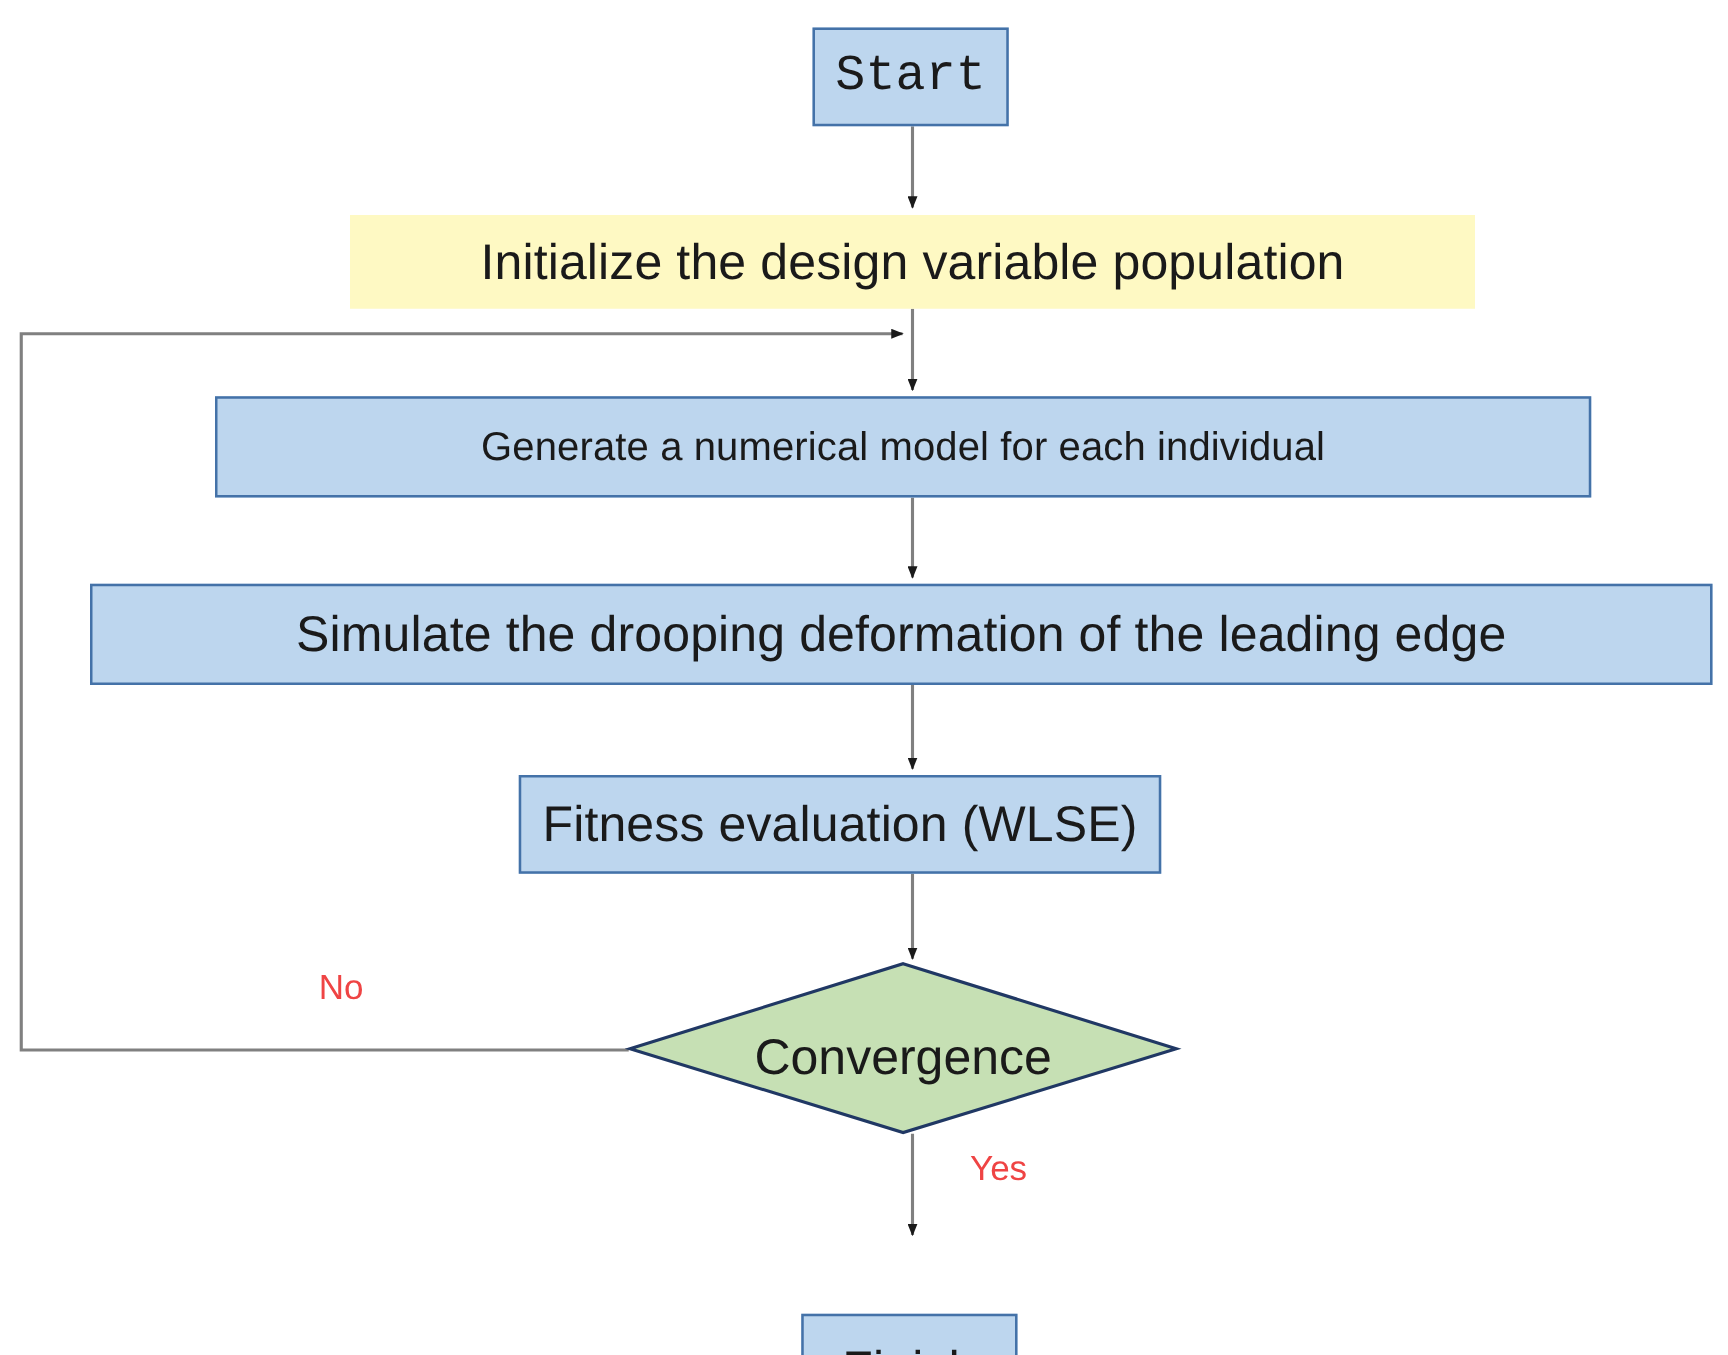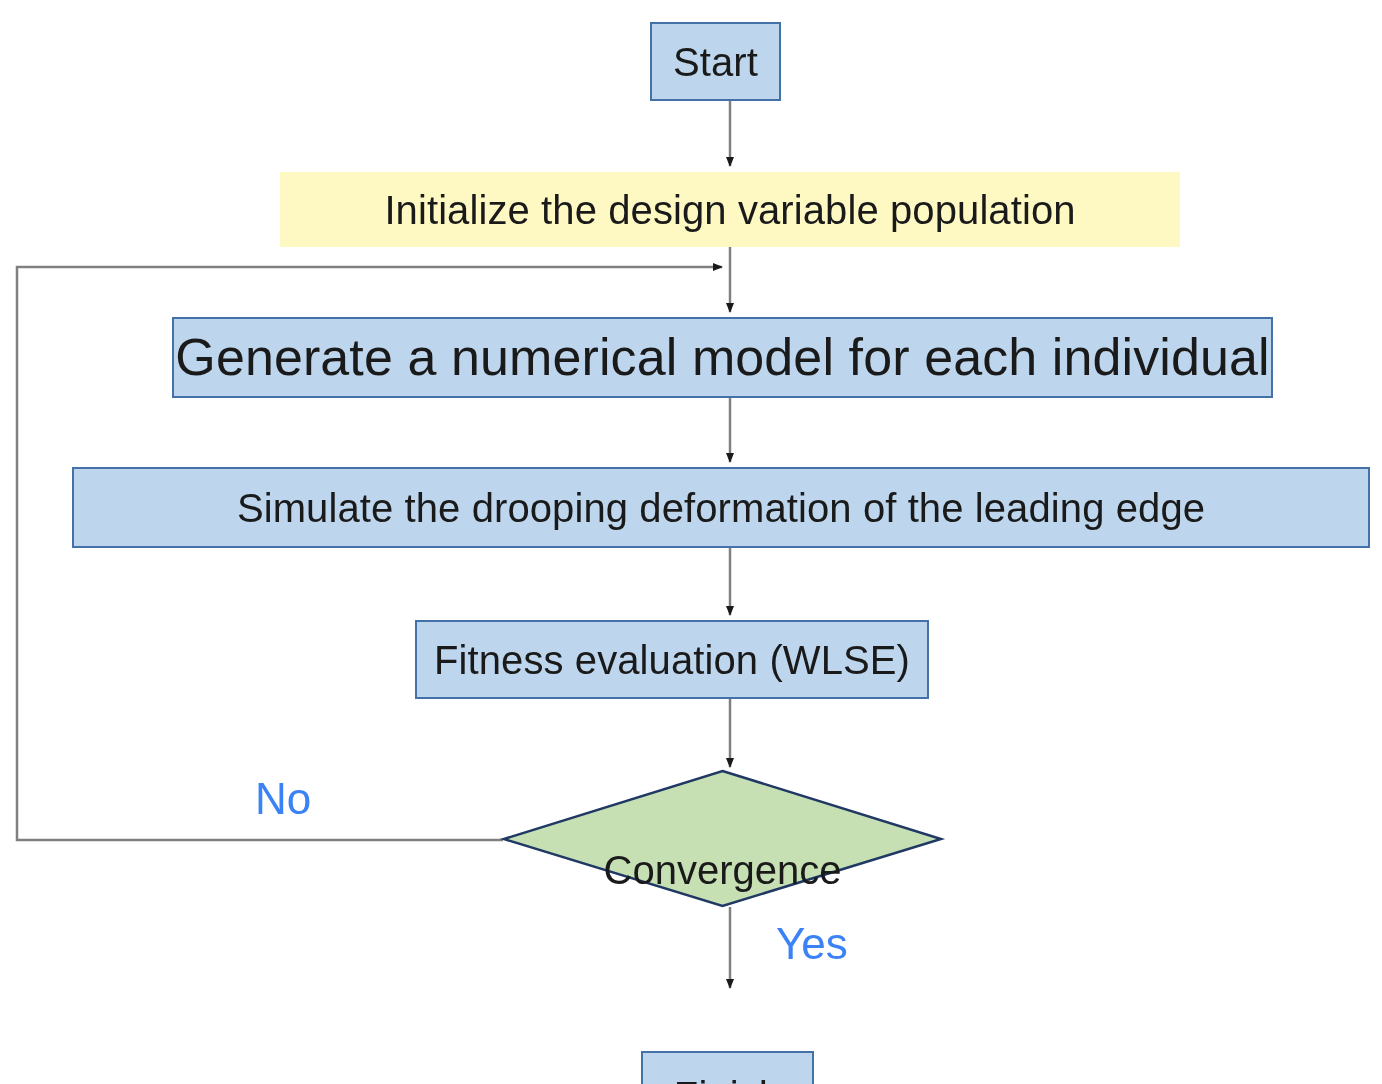--- a/index.html
+++ b/index.html
@@ -43,32 +43,32 @@
   }
   .node-proc-noborder {
     background: #fef9c3;
     border: none;
   }
   .node-label {
     display: block;
     width: 100%;
   }
   
-  #node-start      { left: 650px; top: 22px;  width: 131px; height: 79px;  font-size: 40px; }
+  #node-start      { left: 650px; top: 22px;  width: 157px; height: 79px;  font-size: 40px; font-family: Liberation Mono, monospace; }
   #node-initialize { left: 280px; top: 172px; width: 900px; height: 75px;  font-size: 40px; }
-  #node-generate   { left: 172px; top: 317px; width: 1101px; height: 81px; font-size: 52px; }
+  #node-generate   { left: 172px; top: 317px; width: 1101px; height: 81px; font-size: 32px; }
   #node-simulate   { left: 72px;  top: 467px; width: 1298px; height: 81px; font-size: 40px; }
   #node-fitness    { left: 415px; top: 620px; width: 514px; height: 79px;  font-size: 40px; }
   #node-finish     { left: 641px; top: 1051px; width: 173px; height: 89px;  font-size: 40px; }
 
   
   #node-convergence {
     position: absolute;
     left: 503px;
-    top: 802px;
+    top: 778px;
     width: 439px;
     height: 137px;
     text-align: center;
   }
   #node-convergence .diamond-text {
     position: absolute;
     left: 0;
     top: 0;
     width: 439px;
     height: 137px;
@@ -76,22 +76,22 @@
     align-items: center;
     justify-content: center;
     font-size: 40px;
     color: #1a1a1a;
     white-space: nowrap;
     pointer-events: none;
   }
   
   .edge-label {
     position: absolute;
-    font-size: 44px;
-    color: #3b82f6;
+    font-size: 28px;
+    color: #ef4444;
     white-space: nowrap;
   }
   #label-no  { left: 255px; top: 774px; }
   #label-yes { left: 776px; top: 919px; }
 </style>
 </head>
 <body>
 
 <div id="canvas">
 

